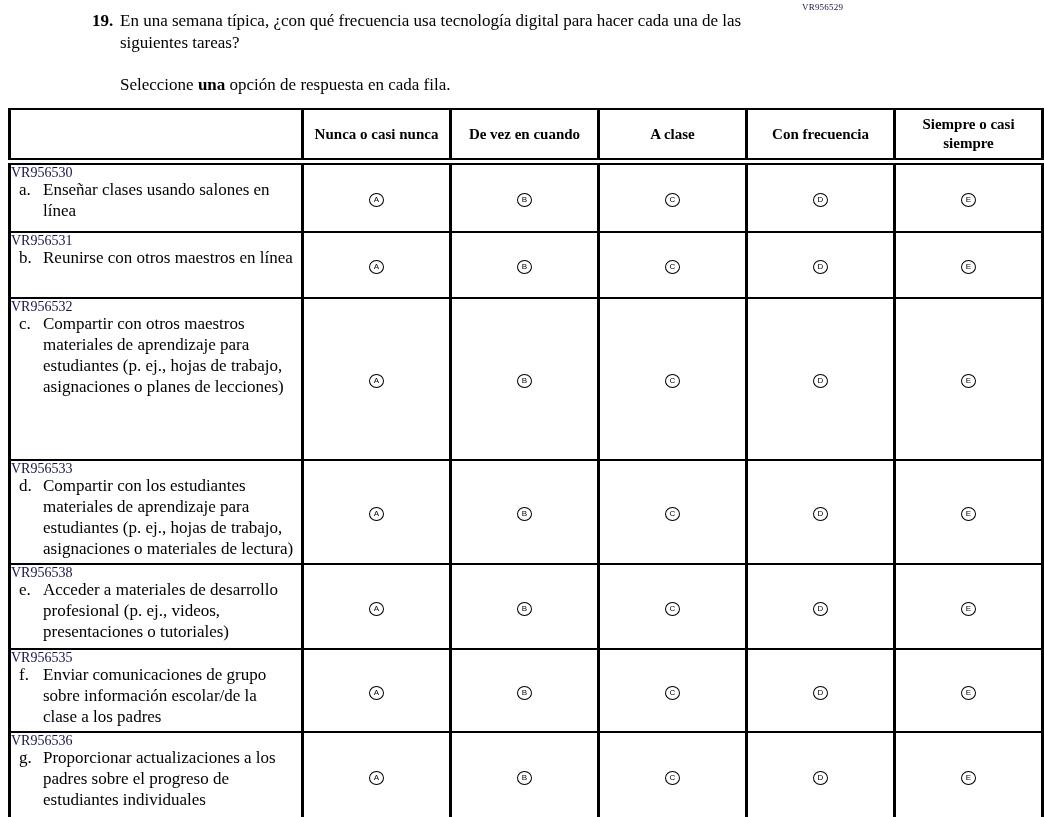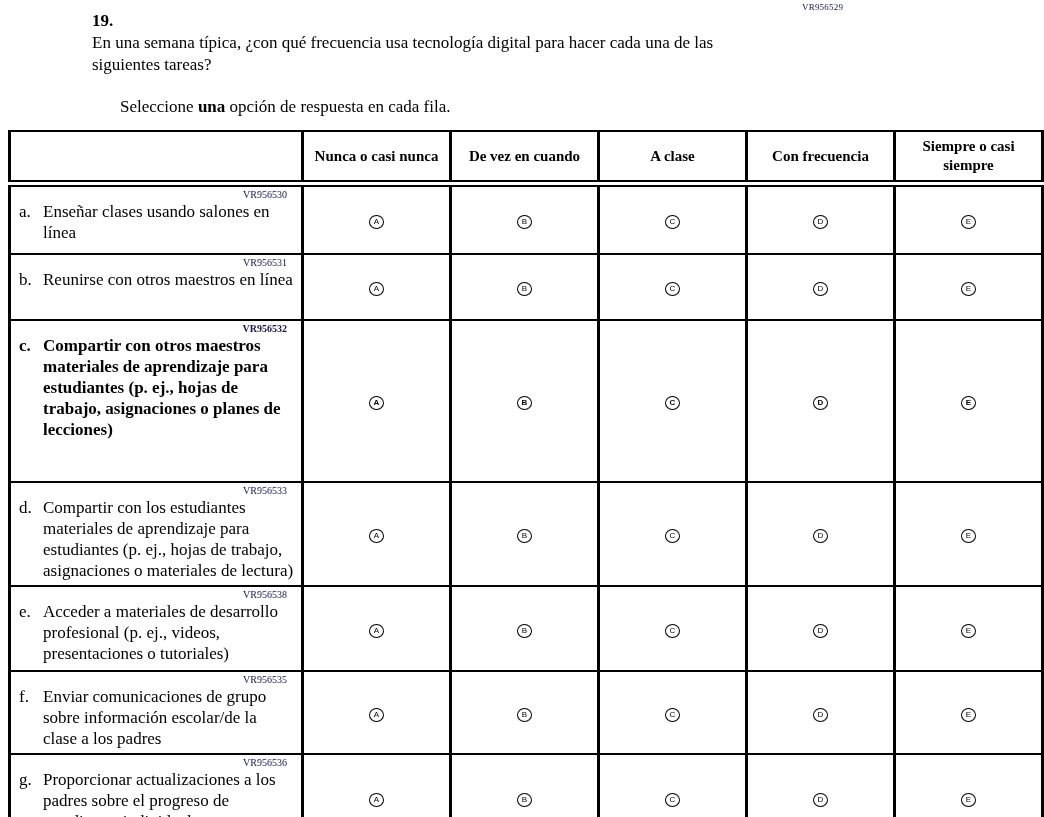--- a/index.html
+++ b/index.html
@@ -21,21 +21,20 @@
     left: 802px;
     top: 2px;
     font-size: 9px;
     letter-spacing: 0.2px;
     color: #15154a;
   }
   .question-block {
     display: flex;
     padding-top: 10px;
     margin-left: 92px;
-    flex-direction: column;
   }
   .q-num {
     font-weight: bold;
     font-size: 17px;
     width: 28px;
     flex: none;
     line-height: 22px;
   }
   .q-text {
     font-size: 17px;
@@ -69,22 +68,22 @@
     text-align: center;
     vertical-align: middle;
     padding: 3px 2px;
     height: 42px;
   }
   td.label-cell {
     vertical-align: top;
   }
   .code {
     display: block;
-    text-align: right;
-    font-size: 10px;
+    text-align: left;
+    font-size: 14px;
     line-height: 11px;
     padding: 2px 14px 0 0;
     color: #15154a;
   }
   .label-line {
     display: flex;
     font-size: 17px;
     line-height: 21px;
     padding: 1px 6px 4px 8px;
   }
@@ -105,21 +104,21 @@
     height: 12px;
     border: 1px solid #000;
     border-radius: 50%;
     font-family: "Liberation Sans", sans-serif;
     font-size: 8px;
     line-height: 12px;
     text-align: center;
   }
   tr.r-a { height: 70px; }
   tr.r-b { height: 66px; }
-  tr.r-c { height: 162px; font-weight: bold; }
+  tr.r-c { height: 162px; }
   tr.r-d { height: 103px; }
   tr.r-e { height: 85px; }
   tr.r-f { height: 70px; margin-top: 12px; }
   tr.r-g { height: 88px; }
 </style>
 </head>
 <body>
 
 <div class="page">
 

